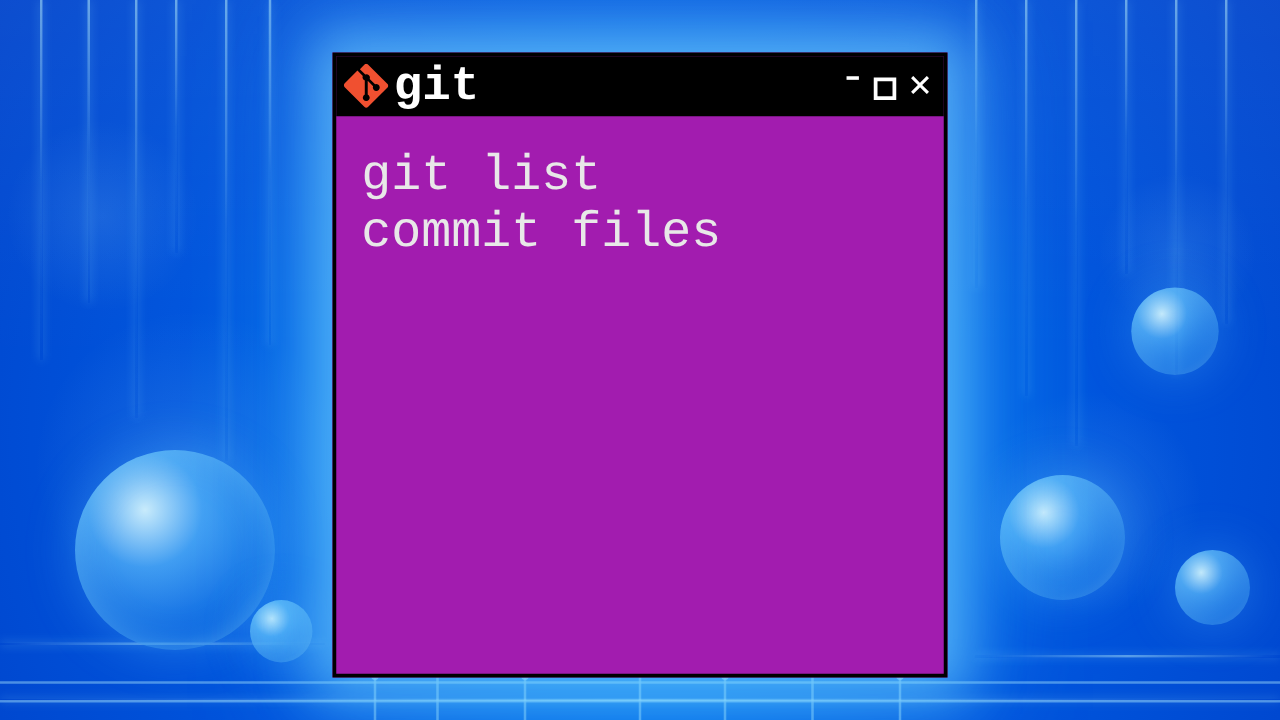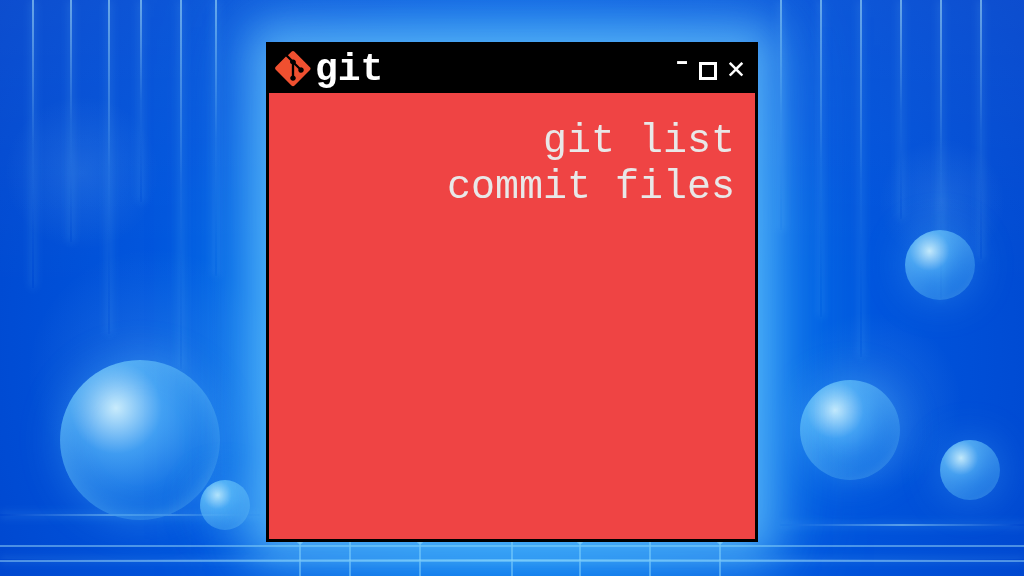--- a/index.html
+++ b/index.html
@@ -50,21 +50,21 @@
     }
     
     .window {
       position: absolute;
       left: 266px;
       top: 42px;
       width: 492px;
       height: 500px;
       border: 3px solid #000;
       box-shadow: 0 0 40px 15px rgba(130,220,255,0.55), 0 0 80px 25px rgba(80,180,255,0.35);
-      background: #ef4444;
+      background: #a21caf;
       display: flex;
       flex-direction: column;
     }
     .titlebar {
       height: 48px;
       background: #000;
       display: flex;
       align-items: center;
       padding: 0 10px 0 6px;
       color: #fff;
@@ -96,21 +96,20 @@
     .ctrl.close { font-size: 30px; position: relative; top: 1px; margin-left: 10px; }
     .terminal-body {
       flex: 1;
       padding: 26px 20px;
       font-family: "Courier New", monospace;
       font-size: 40px;
       line-height: 1.15;
       color: #e8e8e8;
       font-weight: normal;
       white-space: pre-wrap;
-      text-align: right;
     }
     .bottom-circuit {
       position: absolute;
       left: 0; right: 0; bottom: 0; height: 90px;
       opacity: 0.6;
     }
   </style>
 </head>
 <body>
 

